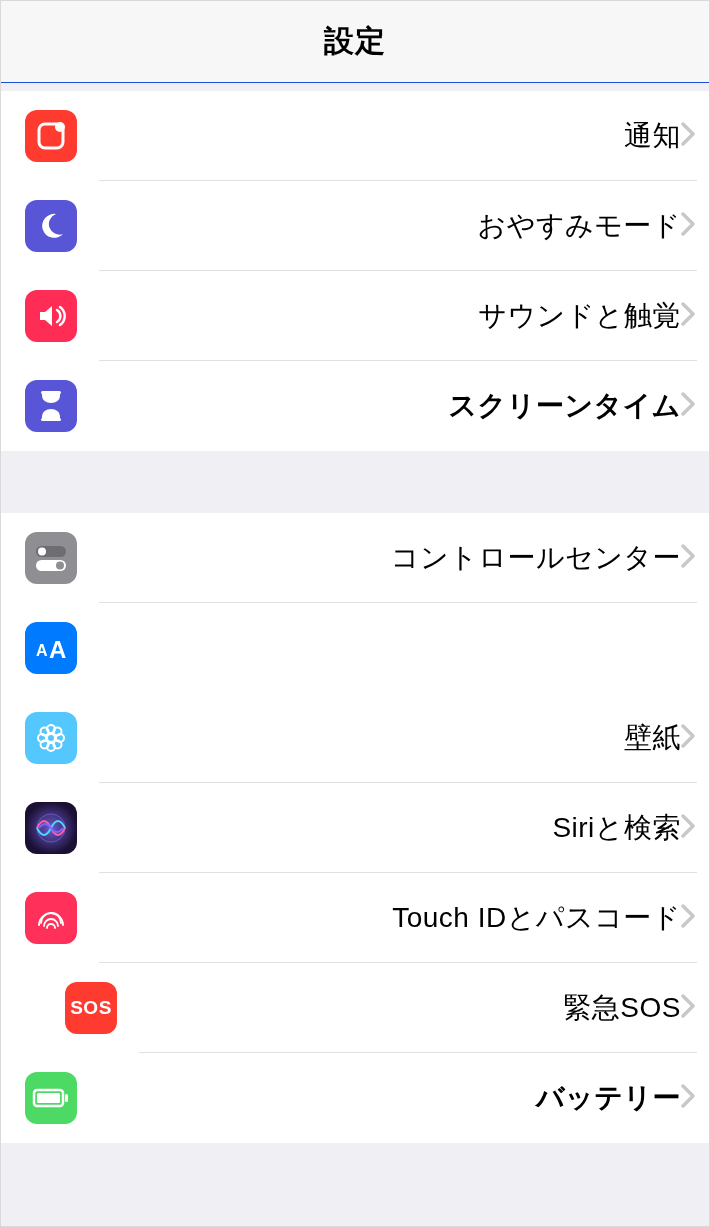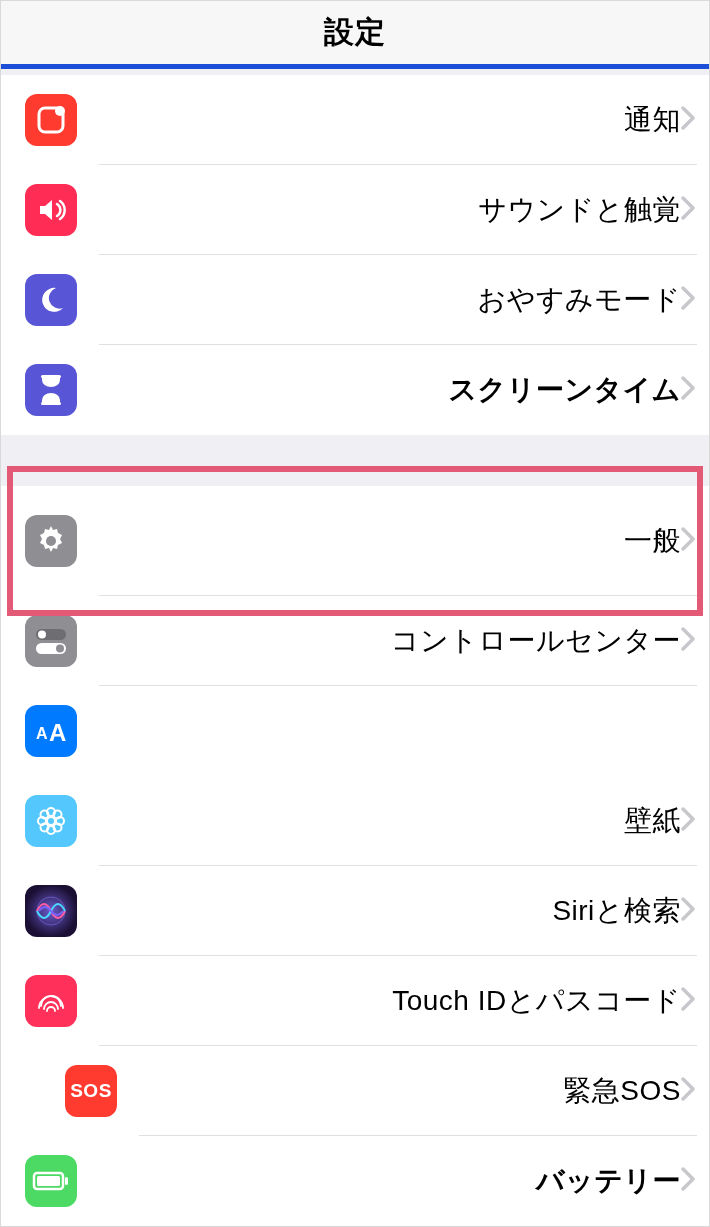--- a/index.html
+++ b/index.html
@@ -13,21 +13,21 @@
   .screen {
     width: 100%;
     height: 100%;
     background: #efeff4;
     display: flex;
     flex-direction: column;
   }
   .navbar {
     height: 82px;
     background: #f7f7f8;
-    border-bottom: 5px solid #1d4ed8;
+    border-bottom: 1px solid #1d4ed8;
     display: flex;
     align-items: center;
     justify-content: center;
   }
   .navbar-title {
     font-size: 30px;
     font-weight: 700;
     color: #000;
     letter-spacing: 1px;
   }
@@ -123,45 +123,45 @@
         <div class="label">通知</div>
         <div class="chevron">
           <svg width="14" height="24" viewBox="0 0 14 24">
               <path d="M2 2 L12 12 L2 22" stroke="#c7c7cc" stroke-width="3.5" fill="none" stroke-linecap="round" stroke-linejoin="round"></path>
             </svg>
         </div>
       </div>
     </div>
 
     <div class="row">
+      <div class="icon bg-indigo">
+        <svg width="30" height="30" viewBox="0 0 30 30" fill="#fff">
+          <path d="M20 3 a12 12 0 1 0 7 20 a10 10 0 0 1 -7 -20 z"></path>
+        </svg>
+      </div>
+      <div class="row-inner">
+        <div class="label">おやすみモード</div>
+        <div class="chevron">
+          <svg width="14" height="24" viewBox="0 0 14 24">
+              <path d="M2 2 L12 12 L2 22" stroke="#c7c7cc" stroke-width="3.5" fill="none" stroke-linecap="round" stroke-linejoin="round"></path>
+            </svg>
+        </div>
+      </div>
+    </div>
+
+    <div class="row">
       <div class="icon bg-pink">
         <svg width="32" height="32" viewBox="0 0 32 32" fill="#fff">
           <path d="M5 12 h5 l7 -6 v20 l-7 -6 h-5 z"></path>
           <path d="M22 10 a7 7 0 0 1 0 12" stroke="#fff" stroke-width="2.5" fill="none" stroke-linecap="round"></path>
           <path d="M25 7 a11 11 0 0 1 0 18" stroke="#fff" stroke-width="2.5" fill="none" stroke-linecap="round"></path>
         </svg>
       </div>
       <div class="row-inner">
         <div class="label">サウンドと触覚</div>
-        <div class="chevron">
-          <svg width="14" height="24" viewBox="0 0 14 24">
-              <path d="M2 2 L12 12 L2 22" stroke="#c7c7cc" stroke-width="3.5" fill="none" stroke-linecap="round" stroke-linejoin="round"></path>
-            </svg>
-        </div>
-      </div>
-    </div>
-
-    <div class="row">
-      <div class="icon bg-indigo">
-        <svg width="30" height="30" viewBox="0 0 30 30" fill="#fff">
-          <path d="M20 3 a12 12 0 1 0 7 20 a10 10 0 0 1 -7 -20 z"></path>
-        </svg>
-      </div>
-      <div class="row-inner">
-        <div class="label">おやすみモード</div>
         <div class="chevron">
           <svg width="14" height="24" viewBox="0 0 14 24">
               <path d="M2 2 L12 12 L2 22" stroke="#c7c7cc" stroke-width="3.5" fill="none" stroke-linecap="round" stroke-linejoin="round"></path>
             </svg>
         </div>
       </div>
     </div>
 
     <div class="row">
       <div class="icon bg-indigo">
@@ -181,37 +181,20 @@
         </div>
       </div>
     </div>
 
   </div>
 
   <div class="gap-lg"></div>
 
   <div class="group">
 
-    <div class="row" style="height:110px">
-      <div class="highlight"></div>
-      <div class="icon bg-gray">
-        <svg width="34" height="34" viewBox="0 0 34 34" fill="#fff">
-          <path d="M17 2 l2 4 4-1 1 4 4 2 -2 4 2 4 -4 2 -1 4 -4 -1 -2 4 -2 -4 -4 1 -1 -4 -4 -2 2 -4 -2 -4 4 -2 1 -4 4 1 z"></path>
-          <circle cx="17" cy="17" r="5" fill="#8e8e93"></circle>
-        </svg>
-      </div>
-      <div class="row-inner">
-        <div class="label">一般</div>
-        <div class="chevron">
-          <svg width="14" height="24" viewBox="0 0 14 24">
-              <path d="M2 2 L12 12 L2 22" stroke="#c7c7cc" stroke-width="3.5" fill="none" stroke-linecap="round" stroke-linejoin="round"></path>
-            </svg>
-        </div>
-      </div>
-    </div>
 
     <div class="row">
       <div class="icon bg-gray">
         <svg width="36" height="32" viewBox="0 0 36 32" fill="none">
           <rect x="3" y="4" width="30" height="11" rx="5.5" fill="#6e6e72"></rect>
           <circle cx="9" cy="9.5" r="4" fill="#fff"></circle>
           <rect x="3" y="18" width="30" height="11" rx="5.5" fill="#fff"></rect>
           <circle cx="27" cy="23.5" r="4" fill="#8e8e93"></circle>
         </svg>
       </div>

